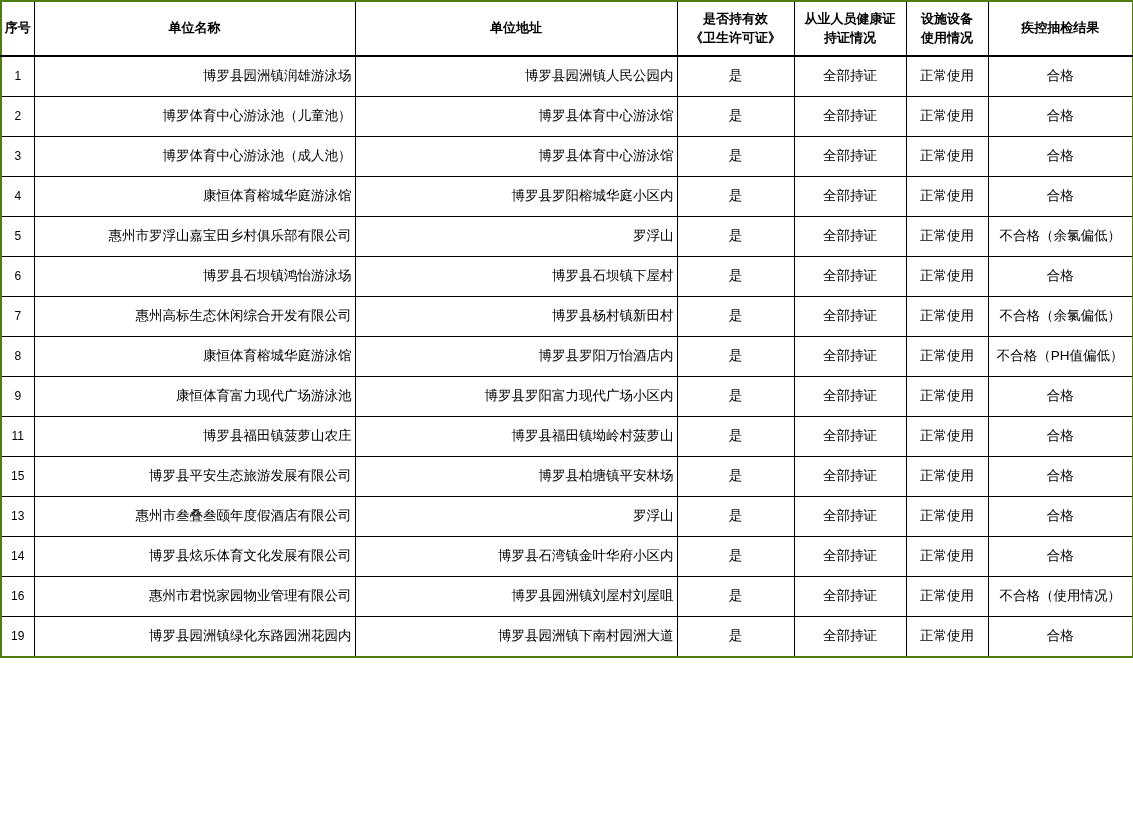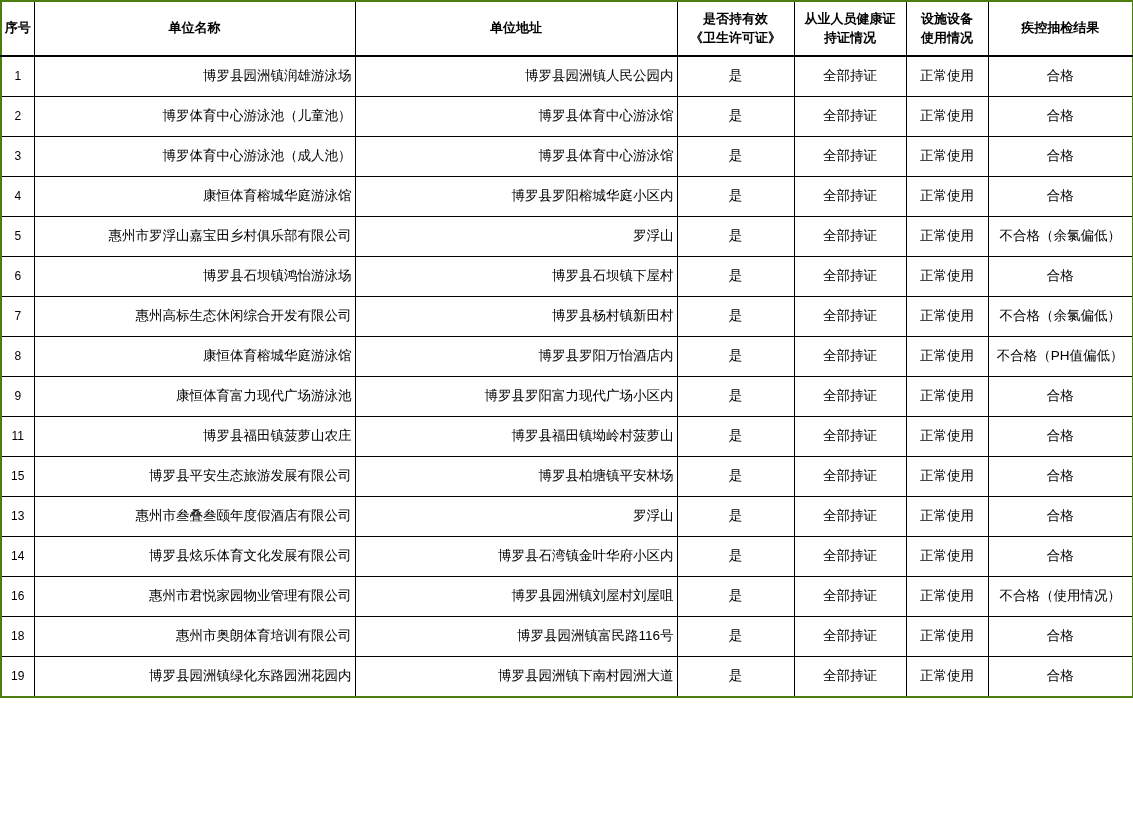--- a/index.html
+++ b/index.html
@@ -211,29 +211,20 @@
       <tr>
         <td class="col-0">16</td>
         <td class="col-1">惠州市君悦家园物业管理有限公司</td>
         <td class="col-2">博罗县园洲镇刘屋村刘屋咀</td>
         <td class="col-3">是</td>
         <td class="col-4">全部持证</td>
         <td class="col-5">正常使用</td>
         <td class="col-6">不合格（使用情况）</td>
       </tr>
       <tr>
-        <td class="col-0">18</td>
-        <td class="col-1">惠州市奥朗体育培训有限公司</td>
-        <td class="col-2">博罗县园洲镇富民路116号</td>
-        <td class="col-3">是</td>
-        <td class="col-4">全部持证</td>
-        <td class="col-5">正常使用</td>
-        <td class="col-6">合格</td>
-      </tr>
-      <tr>
         <td class="col-0">19</td>
         <td class="col-1">博罗县园洲镇绿化东路园洲花园内</td>
         <td class="col-2">博罗县园洲镇下南村园洲大道</td>
         <td class="col-3">是</td>
         <td class="col-4">全部持证</td>
         <td class="col-5">正常使用</td>
         <td class="col-6">合格</td>
       </tr>
     </tbody>
 </table>

